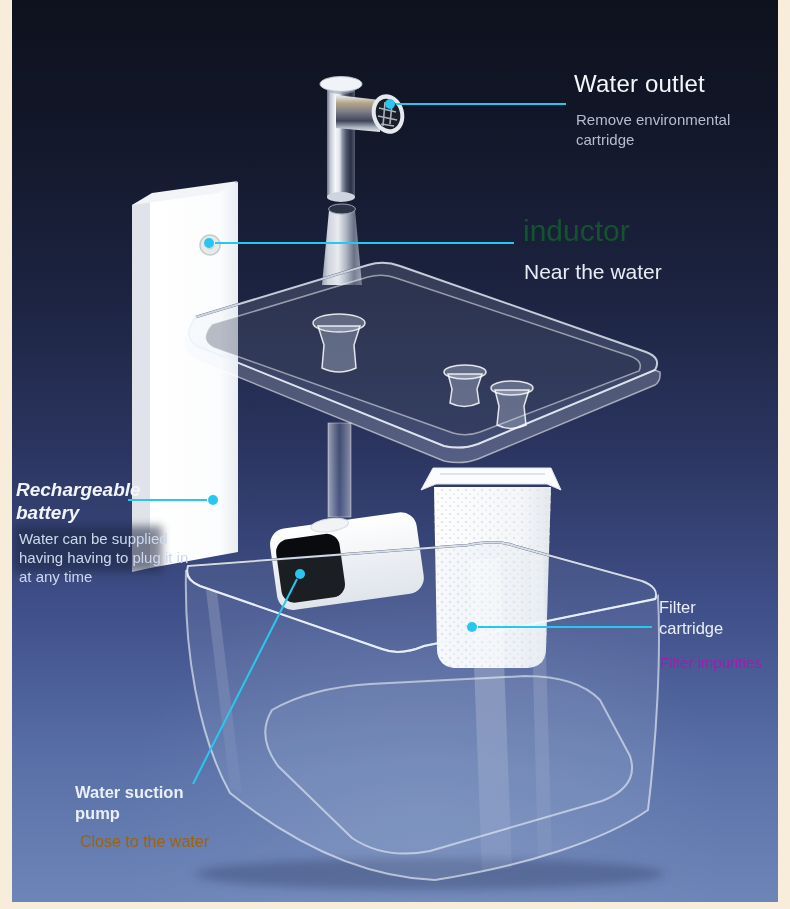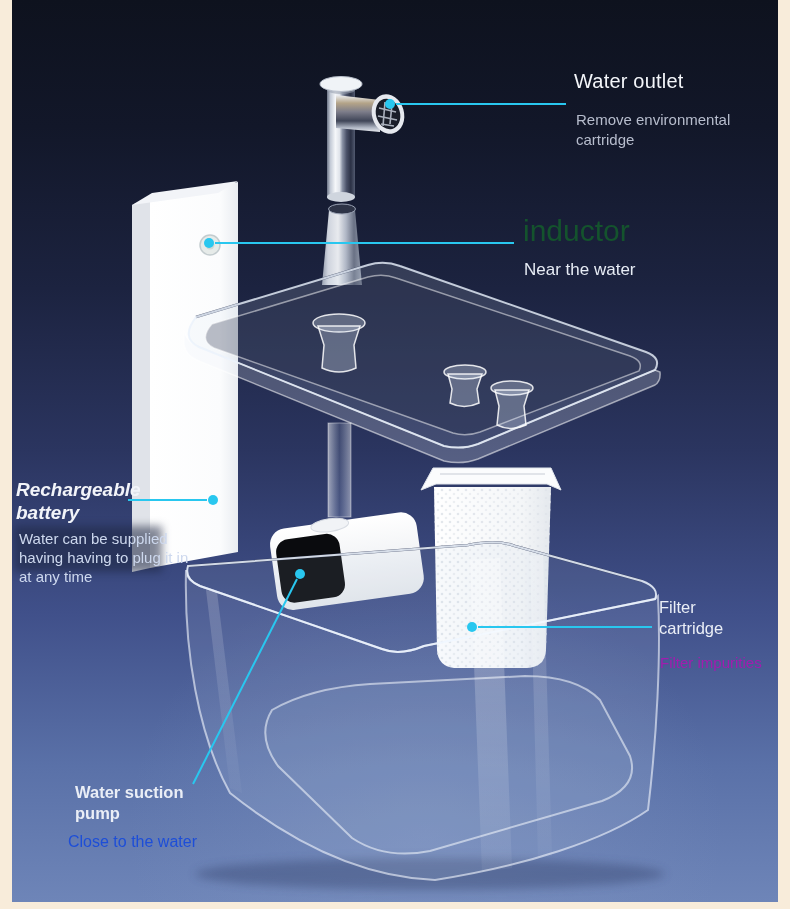--- a/index.html
+++ b/index.html
@@ -13,36 +13,36 @@
     background:
       radial-gradient(ellipse 60% 45% at 54% 92%, rgba(140,160,200,0.30), rgba(140,160,200,0) 65%),
       linear-gradient(180deg,#0e121e 0%,#121729 14%,#1c2340 32%,#2b3560 50%,#40508a 68%,#5a71a8 85%,#6e85b8 100%);
   }
   .frame{position:absolute;background:#f8ecda;z-index:6;}
   #frame-left{left:0;top:0;width:12px;height:909px;}
   #frame-right{right:0;top:0;width:12px;height:909px;}
   #frame-bottom{left:0;bottom:0;width:790px;height:7px;}
   svg.product{position:absolute;left:0;top:0;z-index:1;}
   .lbl{position:absolute;z-index:3;white-space:pre-line;}
-  .title-xl{font-size:20px;color:#f4f6fa;letter-spacing:.2px;}
+  .title-xl{font-size:24px;color:#f4f6fa;letter-spacing:.2px;}
   .title-lg{font-size:30px;color:#14532d;}
-  .sub-lg{font-size:17px;color:#e7ecf5;}
+  .sub-lg{font-size:21px;color:#e7ecf5;}
   .title-md{font-size:19px;font-weight:600;line-height:1.22;color:#f2f4f9;}
   .title-sm{font-size:16.5px;line-height:1.3;color:#eaeef6;}
   .sub{font-size:15px;line-height:1.3;color:#b7bdcd;}
   #water-outlet-title{left:574px;top:70px;}
   #water-outlet-sub{left:576px;top:110px;width:158px;}
   #inductor-title{left:523px;top:214px;}
   #inductor-sub{left:524px;top:260px;}
   #battery-title{left:16px;top:478px;width:135px;font-style:italic;}
   #battery-sub{left:19px;top:530px;width:182px;font-size:15px;line-height:1.25;color:#cdd8ee;}
   #filter-title{left:659px;top:597px;width:92px;}
   #filter-sub{left:660px;top:653px;color:#a21caf;}
   #pump-title{left:75px;top:782px;width:114px;font-weight:bold;}
-  #pump-sub{left:68px;top:832px;font-size:16px;color:#1d4ed8;}
+  #pump-sub{left:80px;top:832px;font-size:16px;color:#a16207;}
   #battery-shadow{
     position:absolute;left:14px;top:526px;width:148px;height:46px;
     background:rgba(28,36,64,.55);filter:blur(4px);z-index:2;
   }
 </style>
 </head>
 <body>
 
 <div class="scene"></div>
 

